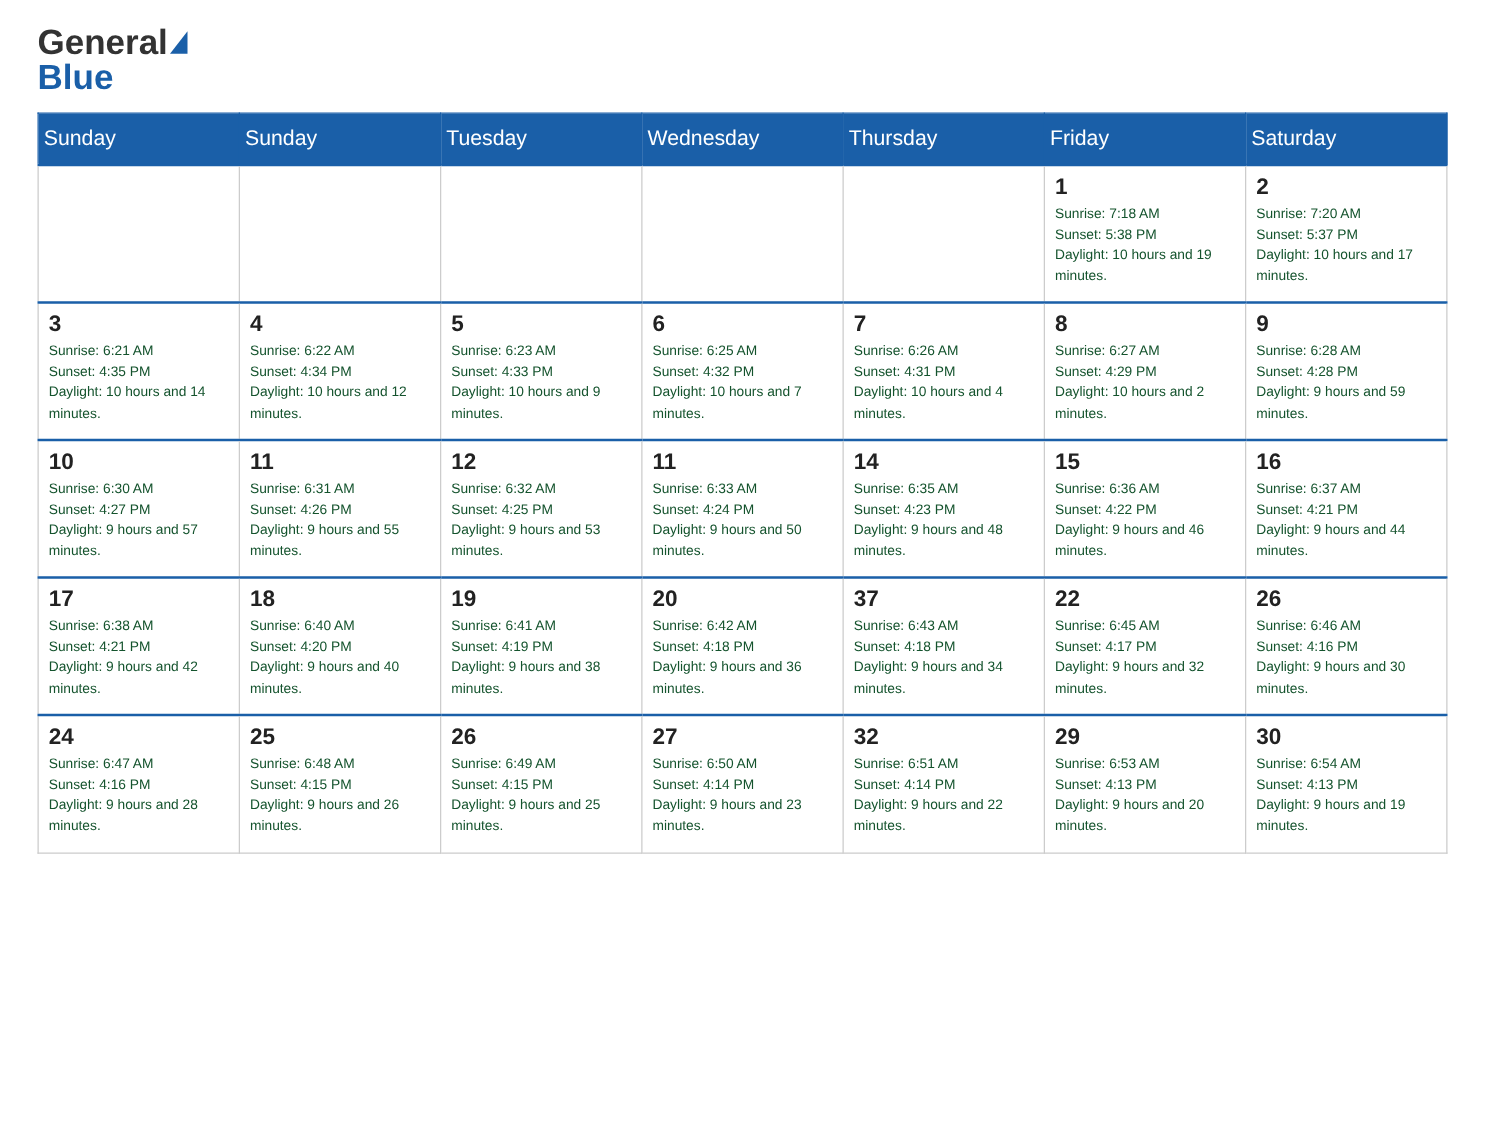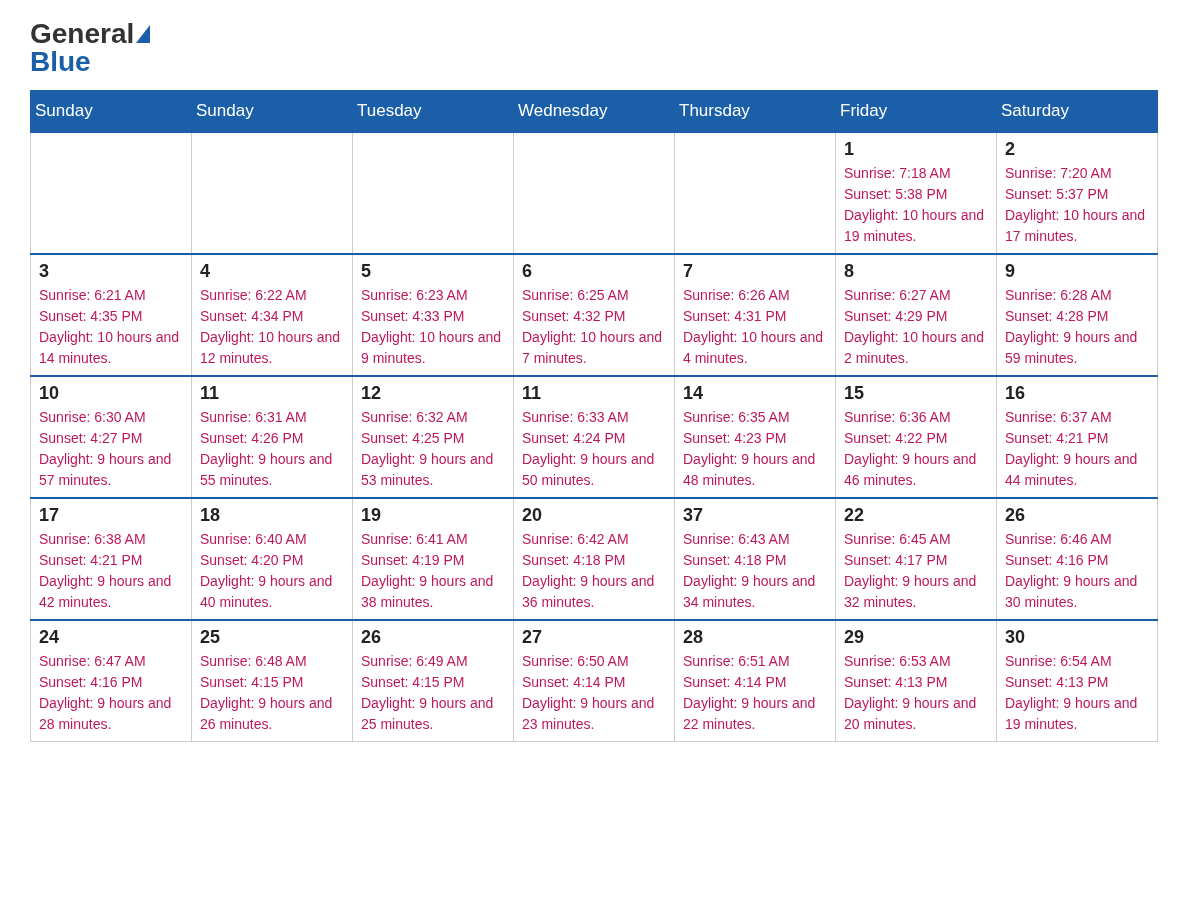--- a/index.html
+++ b/index.html
@@ -90,22 +90,22 @@
     .calendar-table tbody tr td {
       border-top: 2px solid #1a5fa8;
     }
     .day-number {
       font-size: 18px;
       font-weight: bold;
       color: #222;
       margin-bottom: 3px;
     }
     .day-info {
-      font-size: 14px;
-      color: #be185d;
+      font-size: 11px;
+      color: #14532d;
       line-height: 1.5;
     }
     .empty-cell {
       background: #f5f5f5;
     }
   </style>
 </head>
 <body>
 
 <div class="header">
@@ -249,21 +249,21 @@
         </td>
         <td>
           <div class="day-number">26</div>
           <div class="day-info">Sunrise: 6:49 AM<br>Sunset: 4:15 PM<br>Daylight: 9 hours and 25 minutes.</div>
         </td>
         <td>
           <div class="day-number">27</div>
           <div class="day-info">Sunrise: 6:50 AM<br>Sunset: 4:14 PM<br>Daylight: 9 hours and 23 minutes.</div>
         </td>
         <td>
-          <div class="day-number">28</div>
+          <div class="day-number">32</div>
           <div class="day-info">Sunrise: 6:51 AM<br>Sunset: 4:14 PM<br>Daylight: 9 hours and 22 minutes.</div>
         </td>
         <td>
           <div class="day-number">29</div>
           <div class="day-info">Sunrise: 6:53 AM<br>Sunset: 4:13 PM<br>Daylight: 9 hours and 20 minutes.</div>
         </td>
         <td>
           <div class="day-number">30</div>
           <div class="day-info">Sunrise: 6:54 AM<br>Sunset: 4:13 PM<br>Daylight: 9 hours and 19 minutes.</div>
         </td>

